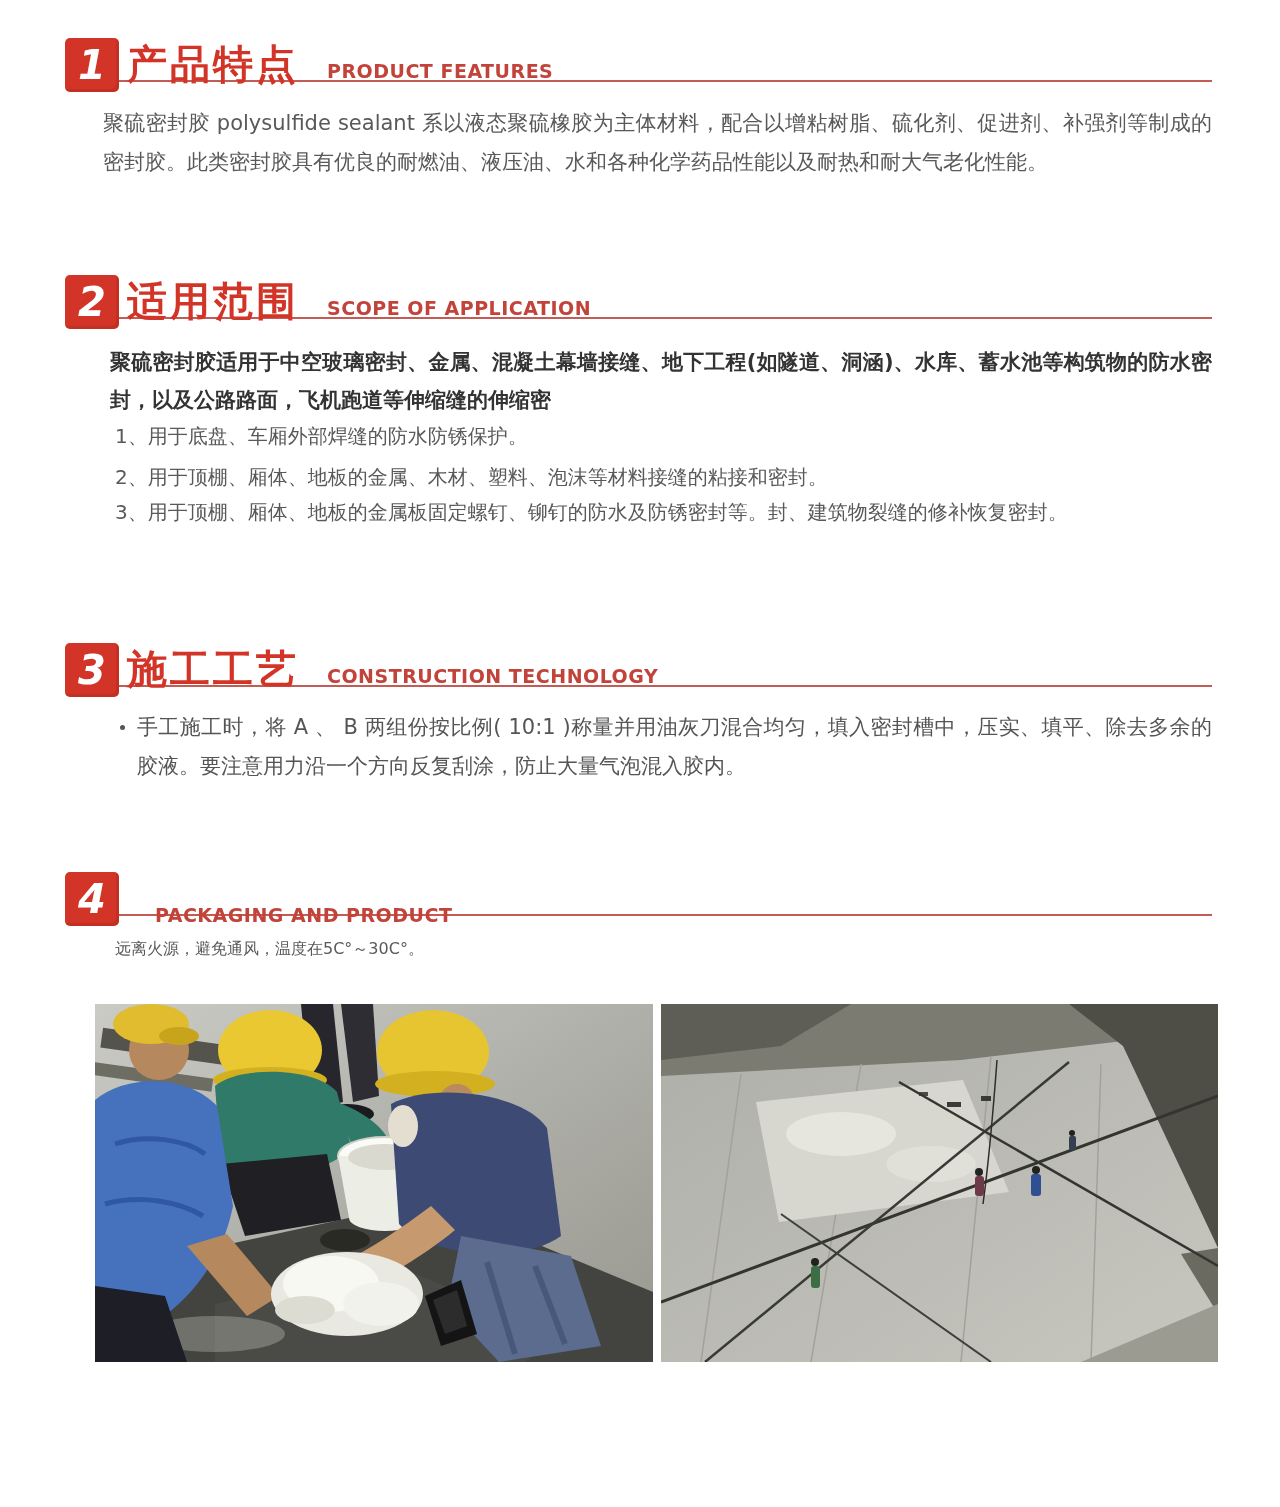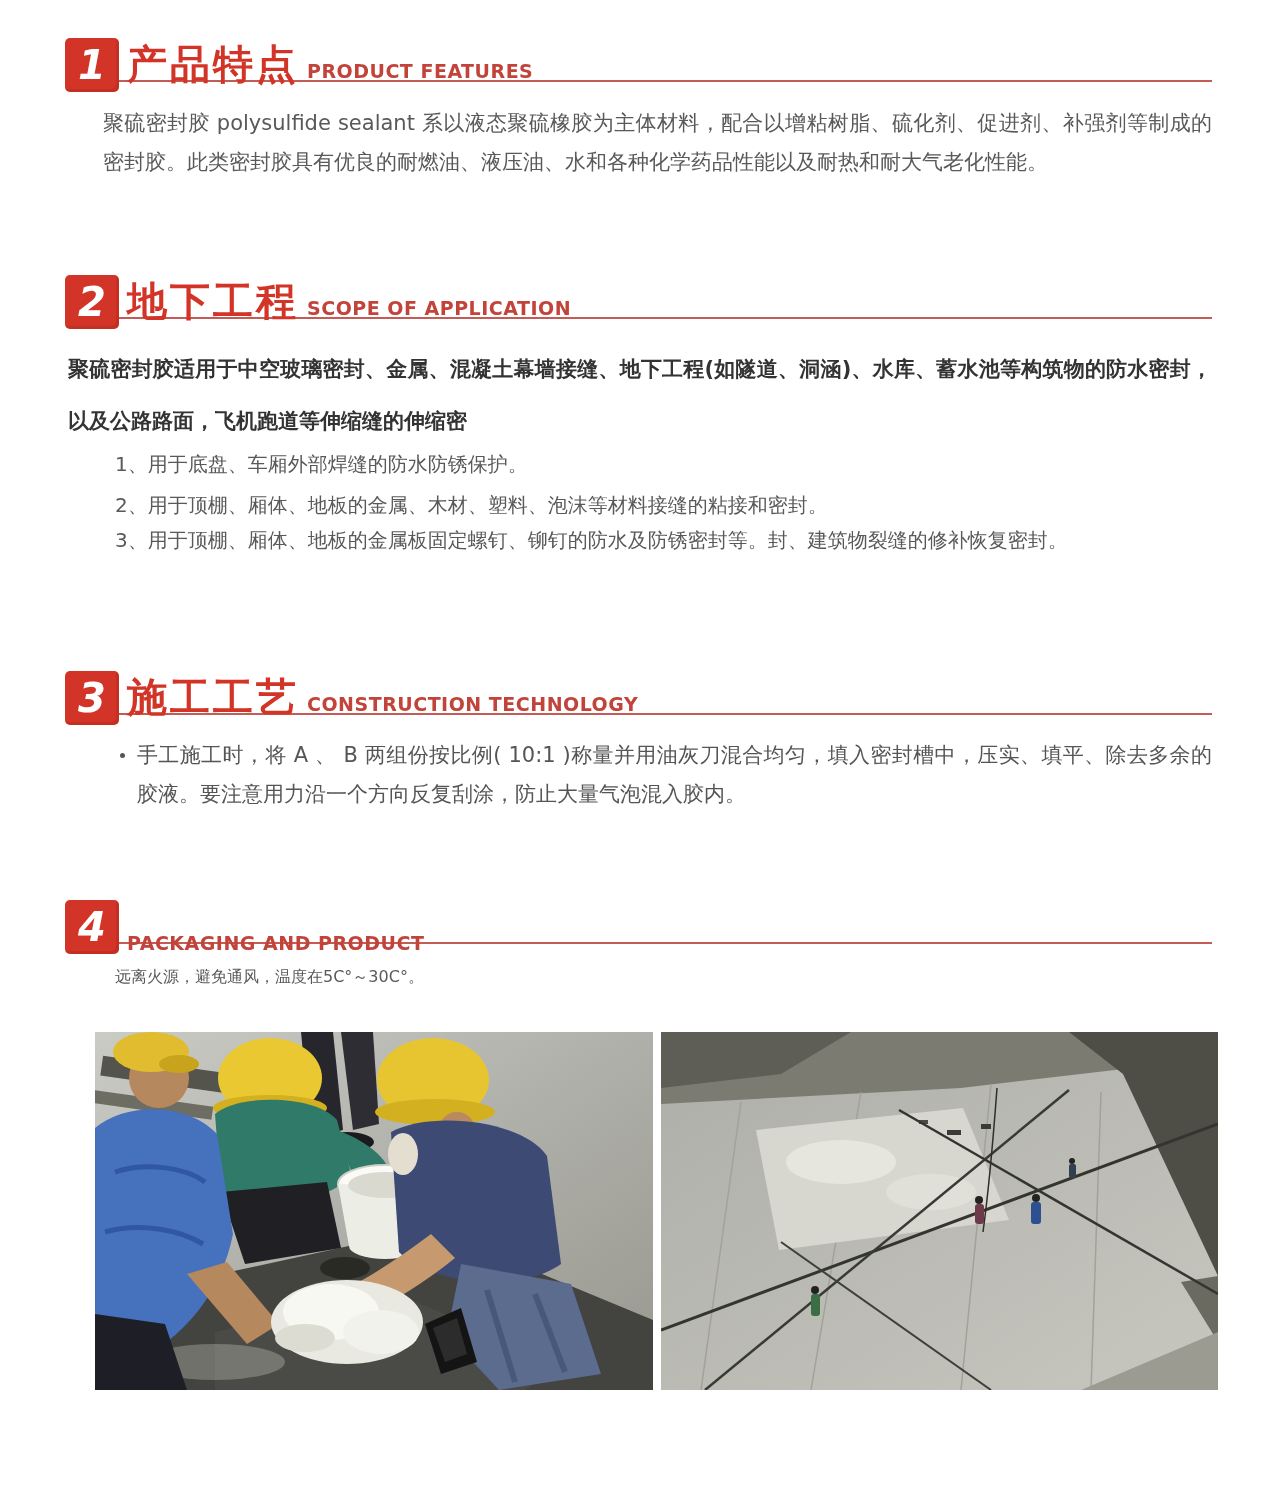--- a/index.html
+++ b/index.html
@@ -10,26 +10,26 @@
   
   .sec-header{position:relative;height:56px;margin:0 68px 0 65px;}
   .badge{
     position:absolute;left:0;top:0;width:54px;height:54px;
     background:#d23527;border-radius:5px;color:#fff;
     font-size:40px;font-weight:bold;font-style:italic;
     display:flex;align-items:center;justify-content:center;
     box-shadow:inset -3px -3px 0 rgba(140,20,10,.18);
   }
   .rule{position:absolute;left:54px;right:0;top:42px;height:2px;background:#c25c54;}
-  .titles{position:absolute;left:62px;bottom:2px;display:flex;align-items:baseline;gap:8px;white-space:nowrap;}
+  .titles{position:absolute;left:62px;bottom:2px;display:flex;align-items:baseline;gap:0;white-space:nowrap;}
   .t-zh{font-size:40px;font-weight:bold;color:#d23527;letter-spacing:3px;}
-  .t-en{font-size:19px;font-weight:bold;color:#c2433a;letter-spacing:.5px;}
+  .t-en{font-size:19px;font-weight:bold;color:#c2433a;letter-spacing:.5px;margin-left:28px;}
   
   .body-par{margin:10px 68px 0 103px;font-size:21px;line-height:39px;color:#595959;text-align:justify;}
-  .lead-par{margin:12px 68px 0 68px;font-size:21px;line-height:52px;color:#333333;font-weight:bold;text-align:justify;}
+  .lead-par{margin:12px 68px 0 110px;font-size:21px;line-height:38px;color:#333333;font-weight:bold;text-align:justify;}
   ul.applist{margin:4px 68px 0 115px;padding:0;}
   ul.applist li{list-style:none;font-size:20px;line-height:27px;color:#595959;margin:0 0 8px 0;}
   ul.applist li:first-child{margin-bottom:14px;}
   ul.bullets{margin:9px 68px 0 133px;padding:0;}
   ul.bullets li{list-style:none;position:relative;font-size:21px;line-height:39px;color:#555555;margin:0 0 3px 4px;text-align:justify;}
   ul.bullets li::before{content:"";position:absolute;left:-17px;top:17px;width:5px;height:5px;border-radius:50%;background:#555555;}
   .storage-par{margin:6px 68px 0 115px;font-size:16px;line-height:30px;color:#595959;}
   
   #sec1 .sec-header{margin-top:38px;}
   #sec2 .sec-header{margin-top:93px;}
@@ -59,21 +59,21 @@
   <p class="body-par">聚硫密封胶 polysulfide sealant 系以液态聚硫橡胶为主体材料，配合以增粘树脂、硫化剂、促进剂、补强剂等制成的密封胶。此类密封胶具有优良的耐燃油、液压油、水和各种化学药品性能以及耐热和耐大气老化性能。</p>
 </section>
 
 <section id="sec2">
   <div class="sec-header">
     <div class="badge">
         <span>2</span>
       </div>
     <div class="rule"></div>
     <div class="titles">
-      <span class="t-zh">地下工程</span>
+      <span class="t-zh">适用范围</span>
       <span class="t-en">SCOPE OF APPLICATION</span>
     </div>
   </div>
   <p class="lead-par">聚硫密封胶适用于中空玻璃密封、金属、混凝土幕墙接缝、地下工程(如隧道、洞涵)、水库、蓄水池等构筑物的防水密封，以及公路路面，飞机跑道等伸缩缝的伸缩密</p>
   <ul class="applist">
     <li>1、用于底盘、车厢外部焊缝的防水防锈保护。</li>
     <li>2、用于顶棚、厢体、地板的金属、木材、塑料、泡沫等材料接缝的粘接和密封。</li>
     <li>3、用于顶棚、厢体、地板的金属板固定螺钉、铆钉的防水及防锈密封等。封、建筑物裂缝的修补恢复密封。</li>
   </ul>
 </section>

